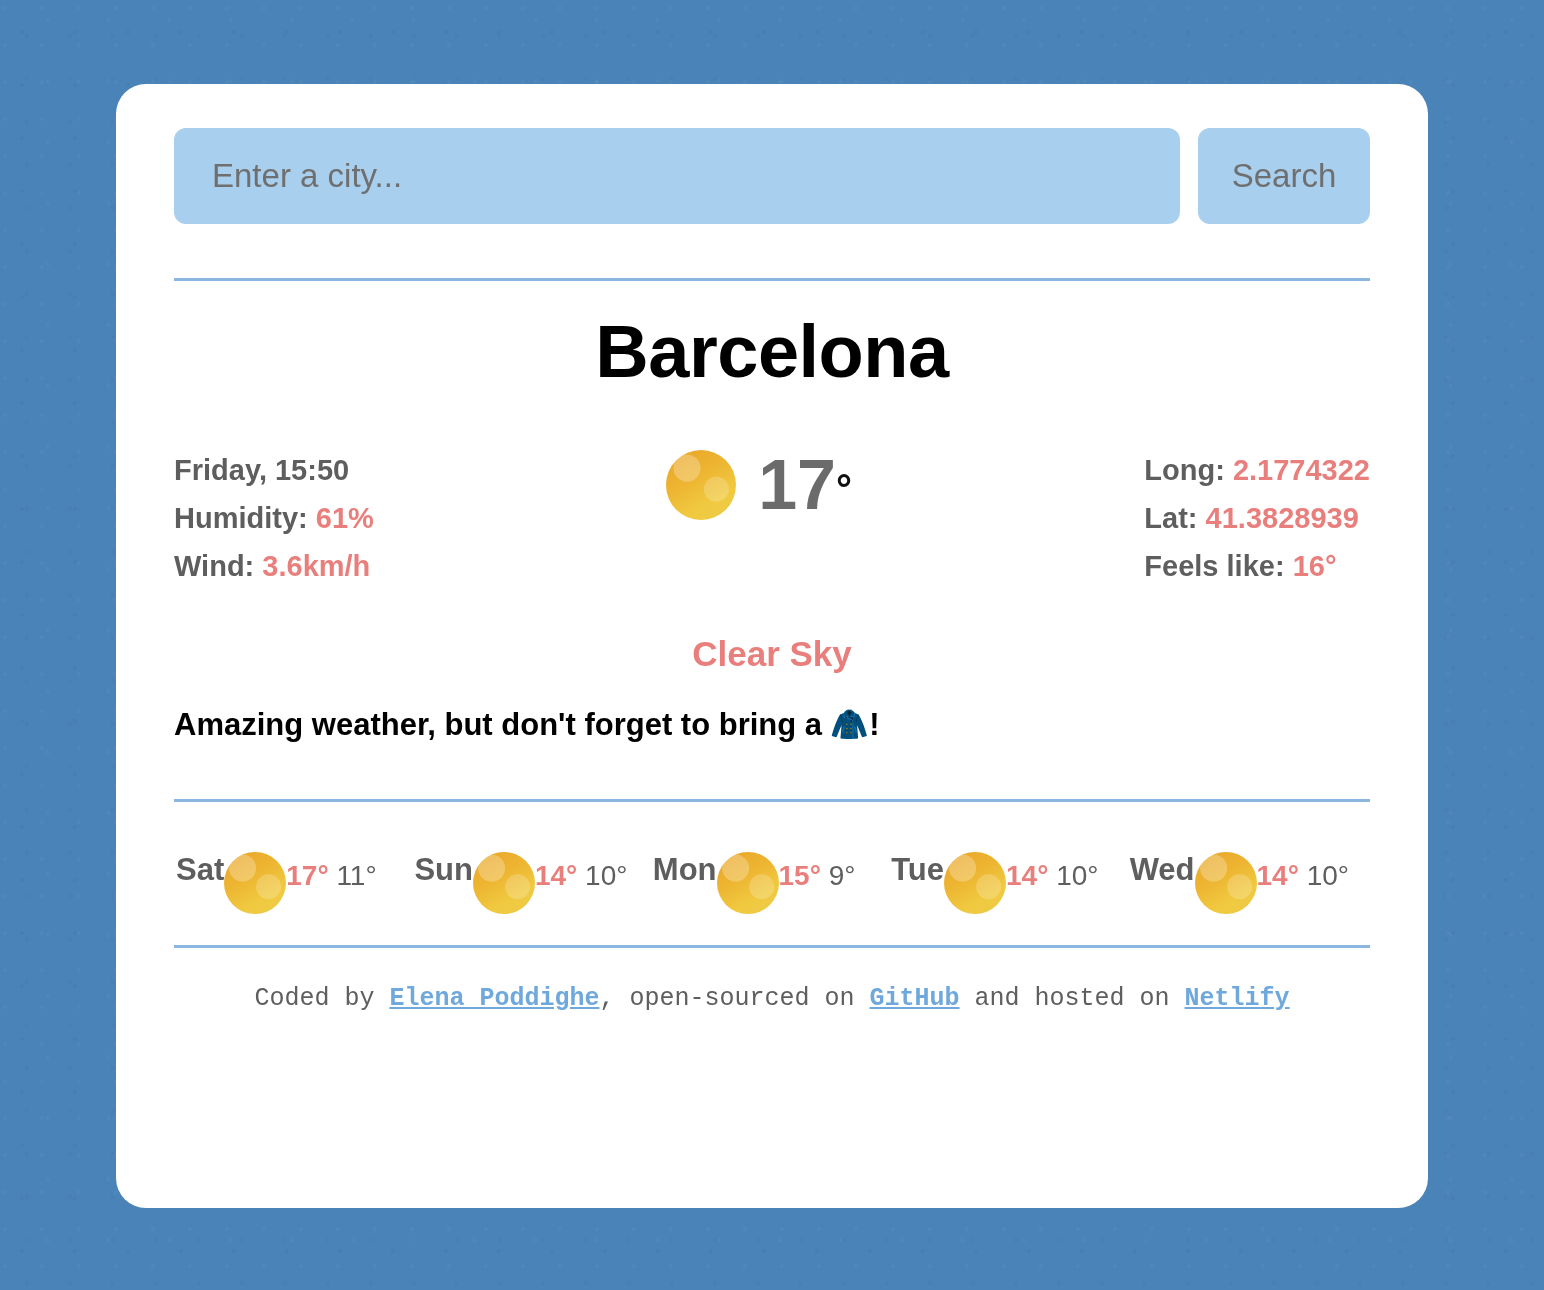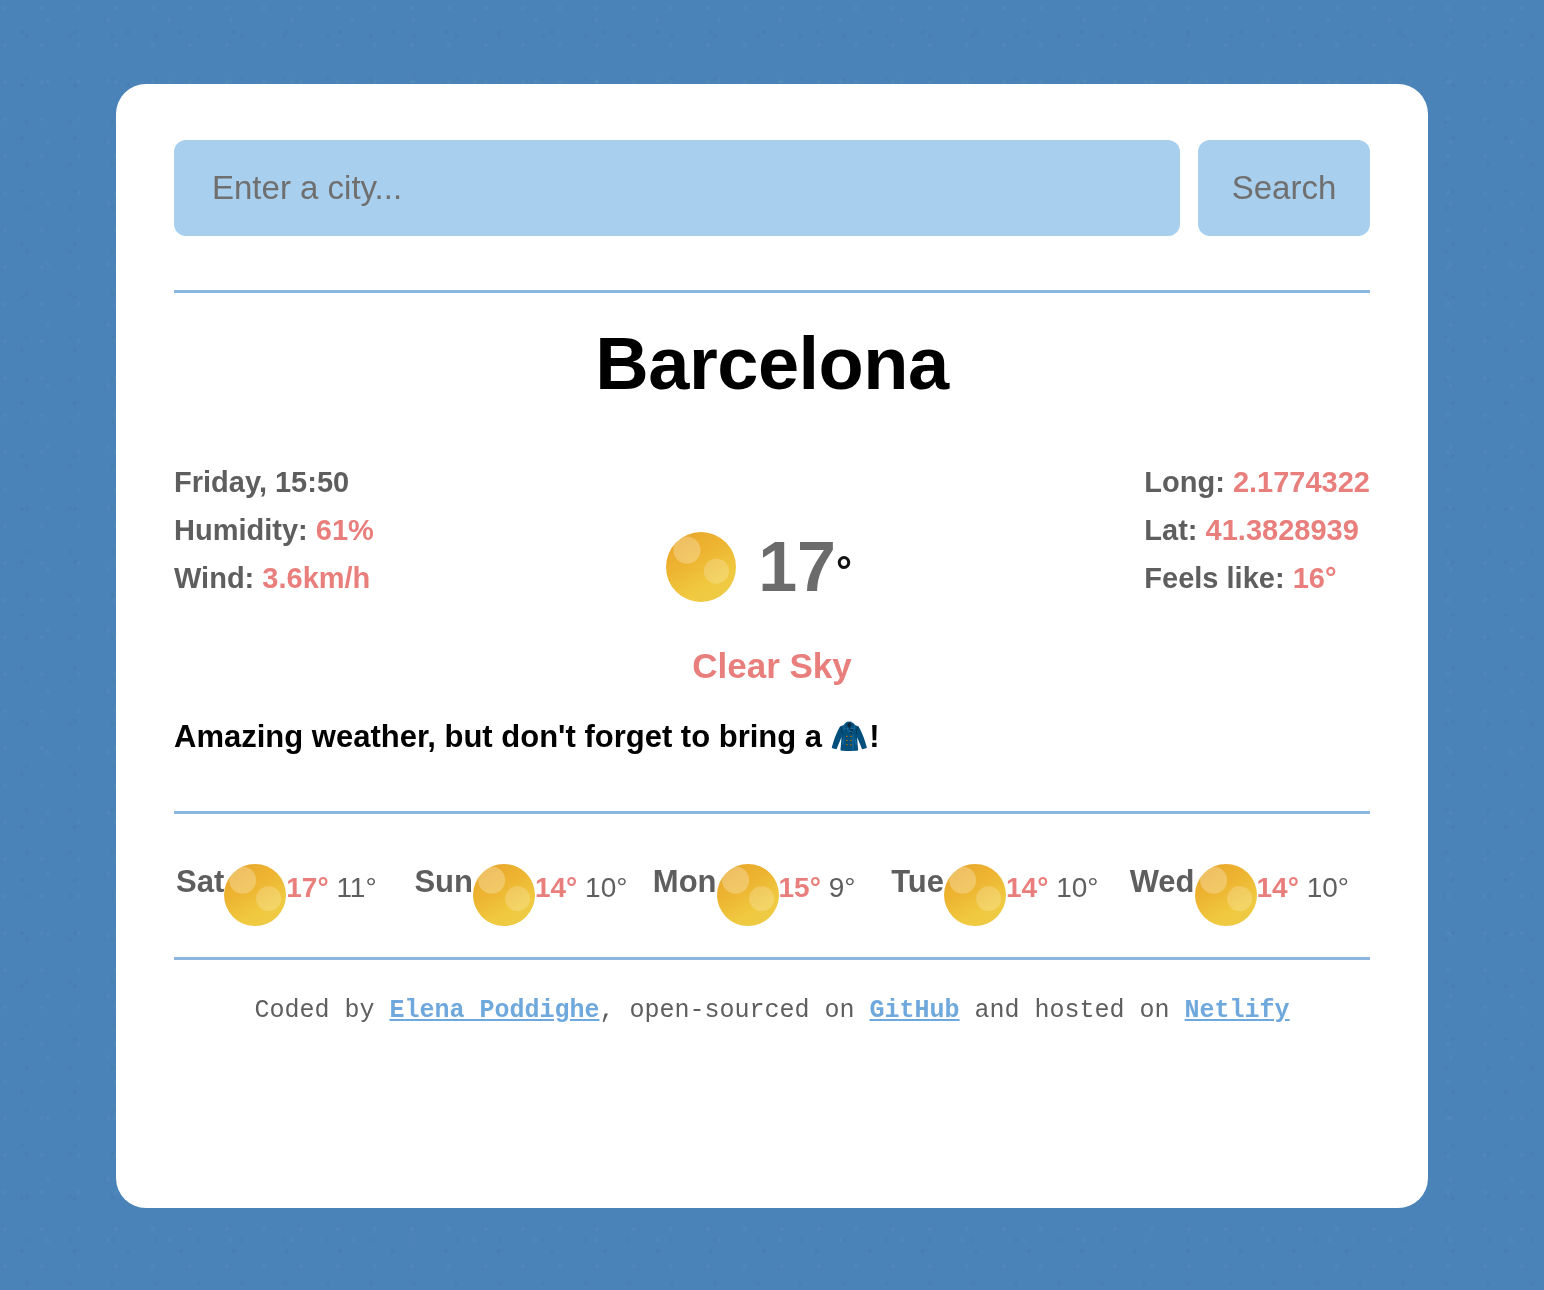--- a/index.html
+++ b/index.html
@@ -25,21 +25,21 @@
   }
 
   .card {
     position: absolute;
     left: 116px;
     top: 84px;
     width: 1312px;
     height: 1124px;
     background: #ffffff;
     border-radius: 30px;
-    padding: 56px 58px 0 58px;
+    padding: 44px 58px 0 58px;
   }
 
   
   .search-row {
     display: flex;
     gap: 18px;
     align-items: stretch;
   }
   .search-input {
     flex: 1 1 auto;
@@ -83,21 +83,21 @@
     font-size: 74px;
     font-weight: bold;
     color: #000000;
     letter-spacing: -0.5px;
     margin-top: 28px;
   }
 
   
   .current-row {
     display: flex;
-    align-items: flex-end;
+    align-items: flex-start;
     justify-content: space-between;
     margin-top: 52px;
   }
   .col-left, .col-right {
     font-size: 29px;
     font-weight: bold;
     color: #5e5e5e;
     line-height: 1.66;
     white-space: nowrap;
   }

